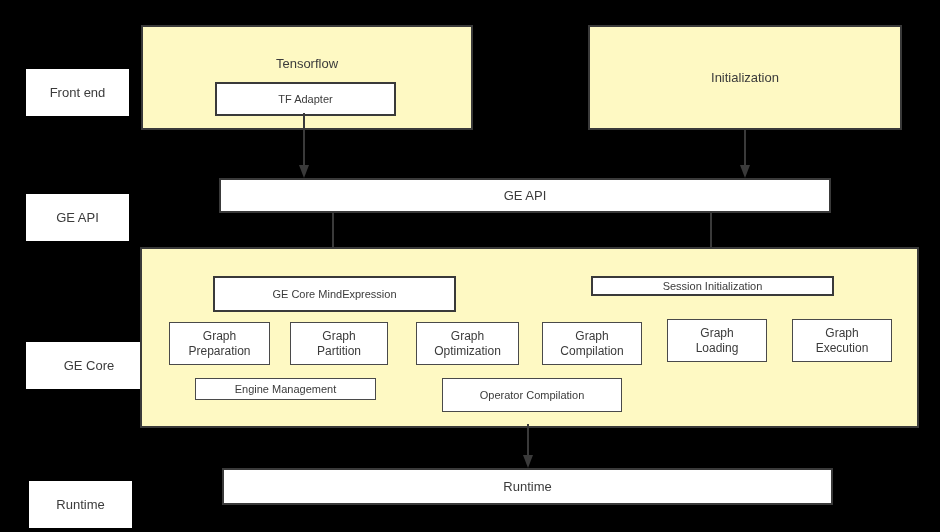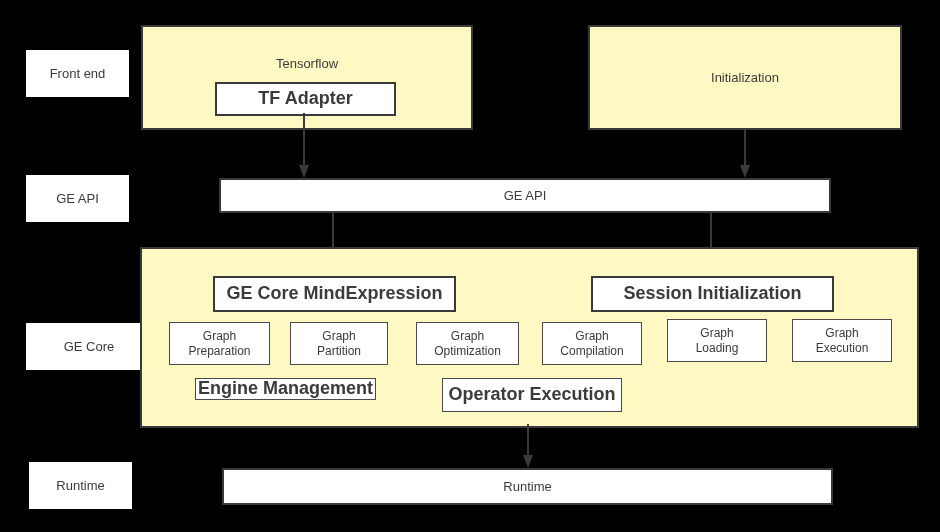--- a/index.html
+++ b/index.html
@@ -24,34 +24,35 @@
     justify-content: center;
     text-align: center;
     box-sizing: border-box;
     line-height: 1.18;
     white-space: pre-line;
   }
   
   .legend {
     border: none;
     font-size: 13px;
+    margin-top: 19px;
   }
   
   .outlined {
     border: 2px solid #3a3a3a;
   }
   .thin {
     border: 1.5px solid #4a4a4a;
   }
   .container-box {
     background: #fef9c3;
     border: 2px solid #3a3a3a;
   }
   .label-13 { font-size: 13px; }
-  .label-12 { font-size: 18px; font-weight: bold; }
+  .label-12 { font-size: 11px; }
   .label-11 { font-size: 12px; }
 
   
   .arrow {
     position: absolute;
   }
   .arrow .shaft {
     position: absolute;
     left: 0;
     top: 0;
@@ -123,21 +124,21 @@
     <div class="shaft" style="height:48px;"></div>
     <div class="head" style="top:48px;"></div>
   </div>
 
   <div class="container-box" style="position:absolute; left:140px; top:247px; width:775px; height:177px;">
 
     <div class="box outlined label-12" style="left:71px; top:27px; width:243px; height:36px;">
       <span>GE Core MindExpression</span>
     </div>
 
-    <div class="box outlined label-12" style="left:449px; top:27px; width:243px; height:36px;">
+    <div class="box outlined label-12" style="left:449px; top:27px; width:243px; height:20px;">
       <span>Session Initialization</span>
     </div>
 
     <div class="box thin label-11" style="left:27px; top:73px; width:101px; height:43px;">
       <span>Graph
 Preparation</span>
     </div>
 
     <div class="box thin label-11" style="left:148px; top:73px; width:98px; height:43px;">
       <span>Graph
@@ -162,21 +163,21 @@
     <div class="box thin label-11" style="left:650px; top:70px; width:100px; height:43px;">
       <span>Graph
 Execution</span>
     </div>
 
     <div class="box thin label-12" style="left:53px; top:129px; width:181px; height:22px;">
       <span>Engine Management</span>
     </div>
 
     <div class="box thin label-12" style="left:300px; top:129px; width:180px; height:34px;">
-      <span>Operator Execution</span>
+      <span>Operator Compilation</span>
     </div>
 
   </div>
 
   <div class="arrow" style="left:527px; top:424px; width:2px; height:44px;">
     <div class="shaft" style="height:31px;"></div>
     <div class="head" style="top:31px;"></div>
   </div>
 
   <div class="box outlined label-13" style="left:222px; top:468px; width:611px; height:37px;">

